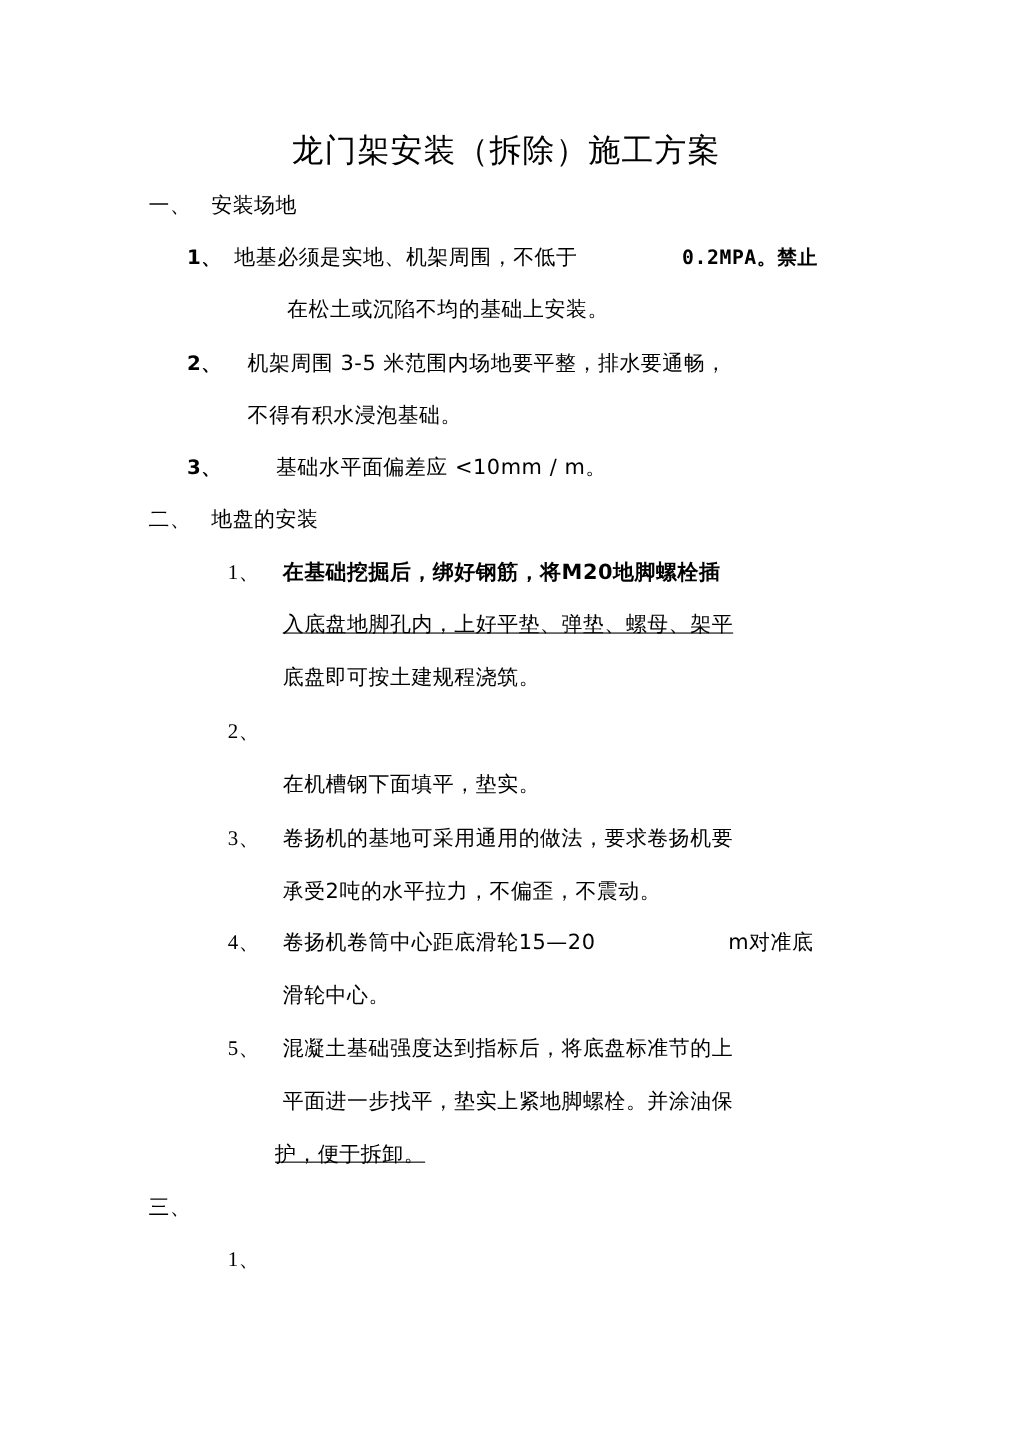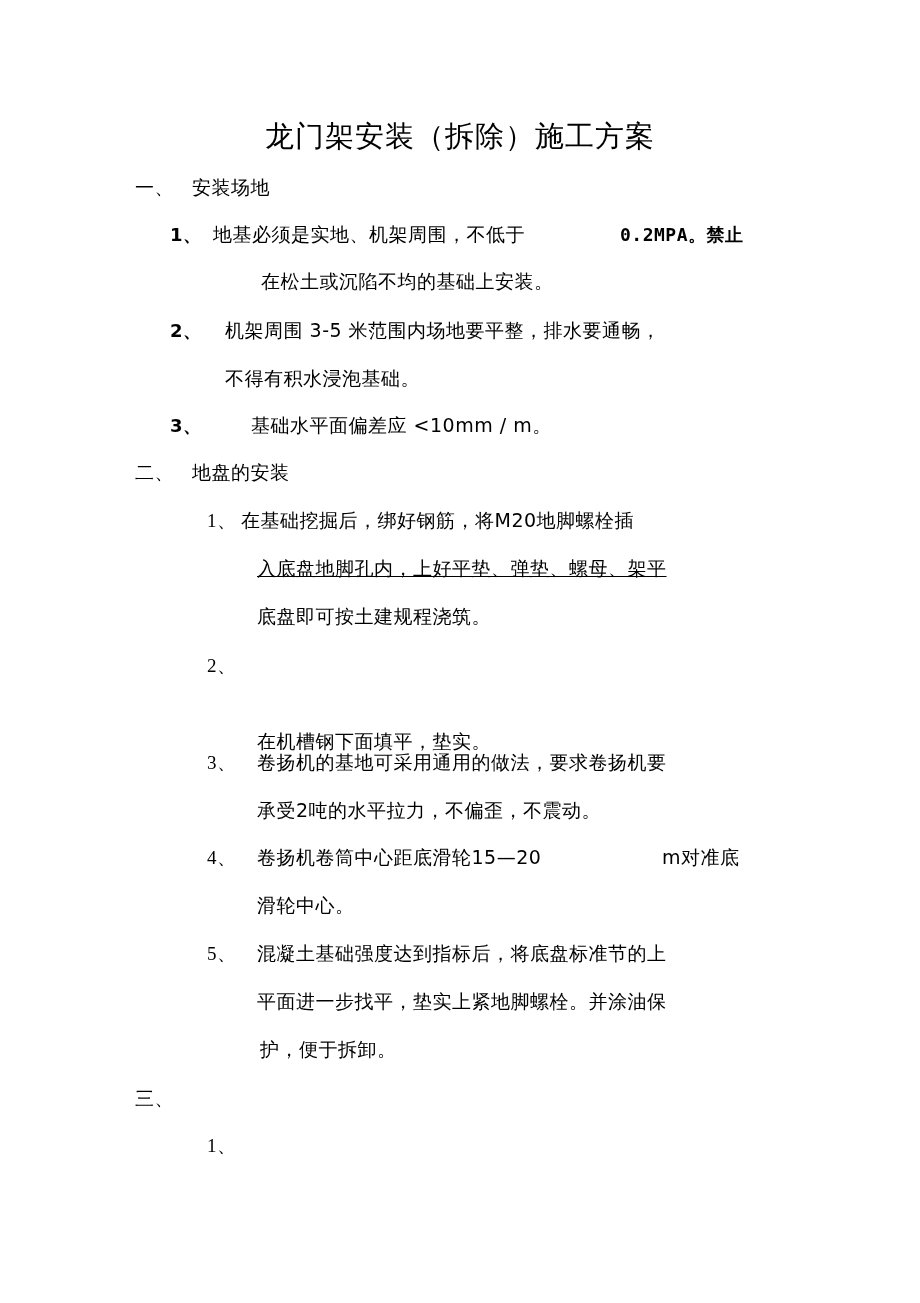--- a/index.html
+++ b/index.html
@@ -74,38 +74,38 @@
   <div class="line" style="left:225px; top:318px;">机架周围 3-5 米范围内场地要平整，排水要通畅，</div>
   <div class="line" style="left:225px; top:366px;">不得有积水浸泡基础。</div>
 
   <div class="line num-bold" style="left:170px; top:414px;">3、</div>
   <div class="line" style="left:225px; top:413px;margin-left:26px;">基础水平面偏差应 &lt;10mm / m。</div>
 
   <div class="line" style="left:135px; top:460px;">二、</div>
   <div class="line" style="left:192px; top:460px;">地盘的安装</div>
 
   <div class="line num-serif" style="left:207px; top:509px;">1、</div>
-  <div class="line" style="left:241px; top:508px;">在基础挖掘后，绑好钢筋，将M20地脚螺栓插</div>
+  <div class="line" style="left:257px; top:508px;font-weight:bold;">在基础挖掘后，绑好钢筋，将M20地脚螺栓插</div>
   <div class="line" style="left:257px; top:556px;text-decoration:underline;">入底盘地脚孔内，上好平垫、弹垫、螺母、架平</div>
   <div class="line" style="left:257px; top:604px;">底盘即可按土建规程浇筑。</div>
 
   <div class="line num-serif" style="left:207px; top:654px;">2、</div>
-  <div class="line" style="left:257px; top:701px;margin-top:28px;">在机槽钢下面填平，垫实。</div>
+  <div class="line" style="left:257px; top:701px;">在机槽钢下面填平，垫实。</div>
 
   <div class="line num-serif" style="left:207px; top:751px;">3、</div>
   <div class="line" style="left:257px; top:750px;">卷扬机的基地可采用通用的做法，要求卷扬机要</div>
   <div class="line" style="left:257px; top:798px;">承受2吨的水平拉力，不偏歪，不震动。</div>
 
   <div class="line num-serif" style="left:207px; top:846px;">4、</div>
   <div class="line" style="left:257px; top:845px;">卷扬机卷筒中心距底滑轮15—20</div>
   <div class="line" style="left:662px; top:845px;">m对准底</div>
   <div class="line" style="left:257px; top:893px;">滑轮中心。</div>
 
   <div class="line num-serif" style="left:207px; top:942px;">5、</div>
   <div class="line" style="left:257px; top:989px;">平面进一步找平，垫实上紧地脚螺栓。并涂油保</div>
   <div class="line" style="left:257px; top:941px;">混凝土基础强度达到指标后，将底盘标准节的上</div>
-  <div class="line" style="left:260px; top:1037px;">护，便于拆卸。</div>
+  <div class="line" style="left:250px; top:1037px;text-decoration:underline;">护，便于拆卸。</div>
 
   <div class="line" style="left:135px; top:1086px;">三、</div>
 
   <div class="line num-serif" style="left:207px; top:1134px;">1、</div>
 
 </div>
 
 </body></html>

